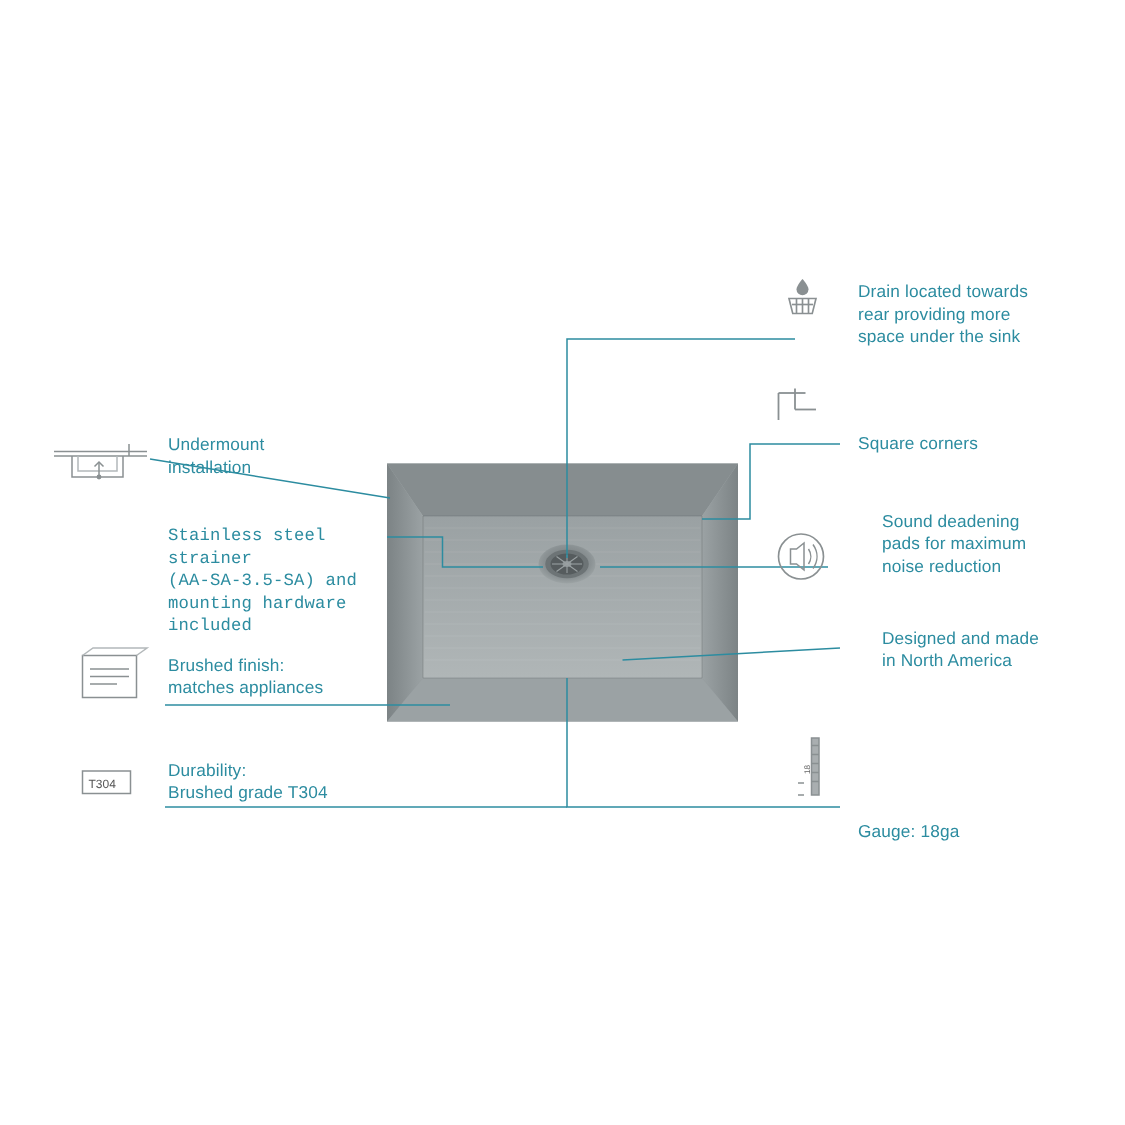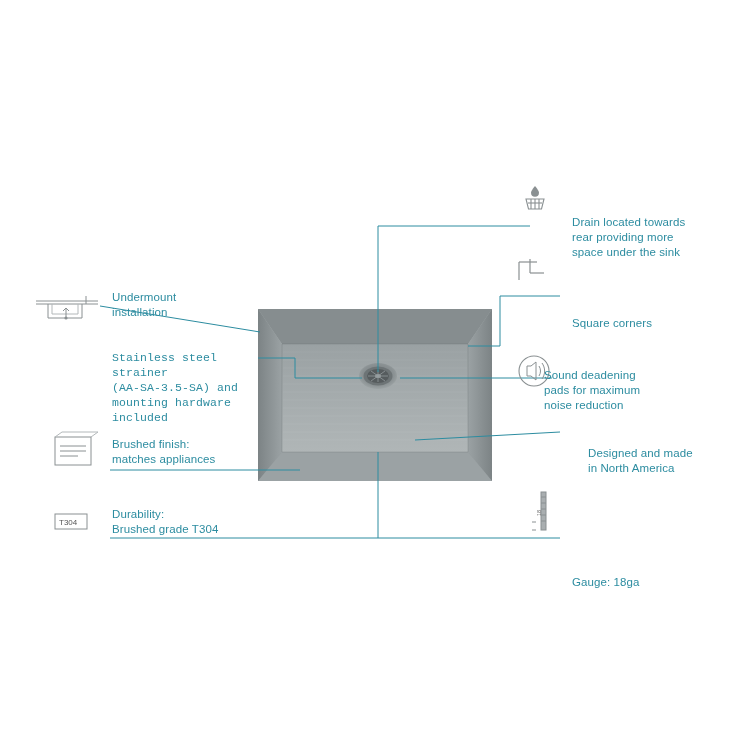--- a/index.html
+++ b/index.html
@@ -26,21 +26,21 @@
     height: 750px;
   }
   .callout {
     position: absolute;
     color: #2c8ca0;
     font-size: 11.5px;
     line-height: 15px;
     letter-spacing: 0.1px;
     white-space: pre-line;
   }
-  .callout.right { text-align: left; margin-top: 27px; }
+  .callout.right { text-align: left; }
   .callout.left  { text-align: left; }
   .tiny-label {
     position: absolute;
     font-size: 5.5px;
     color: #666;
     font-family: Liberation Sans, sans-serif;
   }
 </style>
 </head>
 <body>
@@ -203,21 +203,21 @@
 
   <div class="tiny-label" style="left:59px; top:518px; font-size:8px; color:#555;">T304</div>
   <div class="tiny-label" style="left:536px; top:516px; transform:rotate(-90deg); transform-origin:left top;">18</div>
 
   <div class="callout right" style="left:572px; top:188px; width:160px;">Drain located towards
 rear providing more
 space under the sink</div>
 
   <div class="callout right" style="left:572px; top:289px; width:160px;">Square corners</div>
 
-  <div class="callout right" style="left:544px; top:341px; width:160px;">Sound deadening
+  <div class="callout right" style="left:588px; top:341px; width:160px;">Sound deadening
 pads for maximum
 noise reduction</div>
 
   <div class="callout right" style="left:588px; top:419px; width:165px;">Designed and made
 in North America</div>
 
   <div class="callout right" style="left:572px; top:548px; width:160px;">Gauge: 18ga</div>
 
   <div class="callout left" style="left:112px; top:290px; width:150px;">Undermount
 installation</div>

